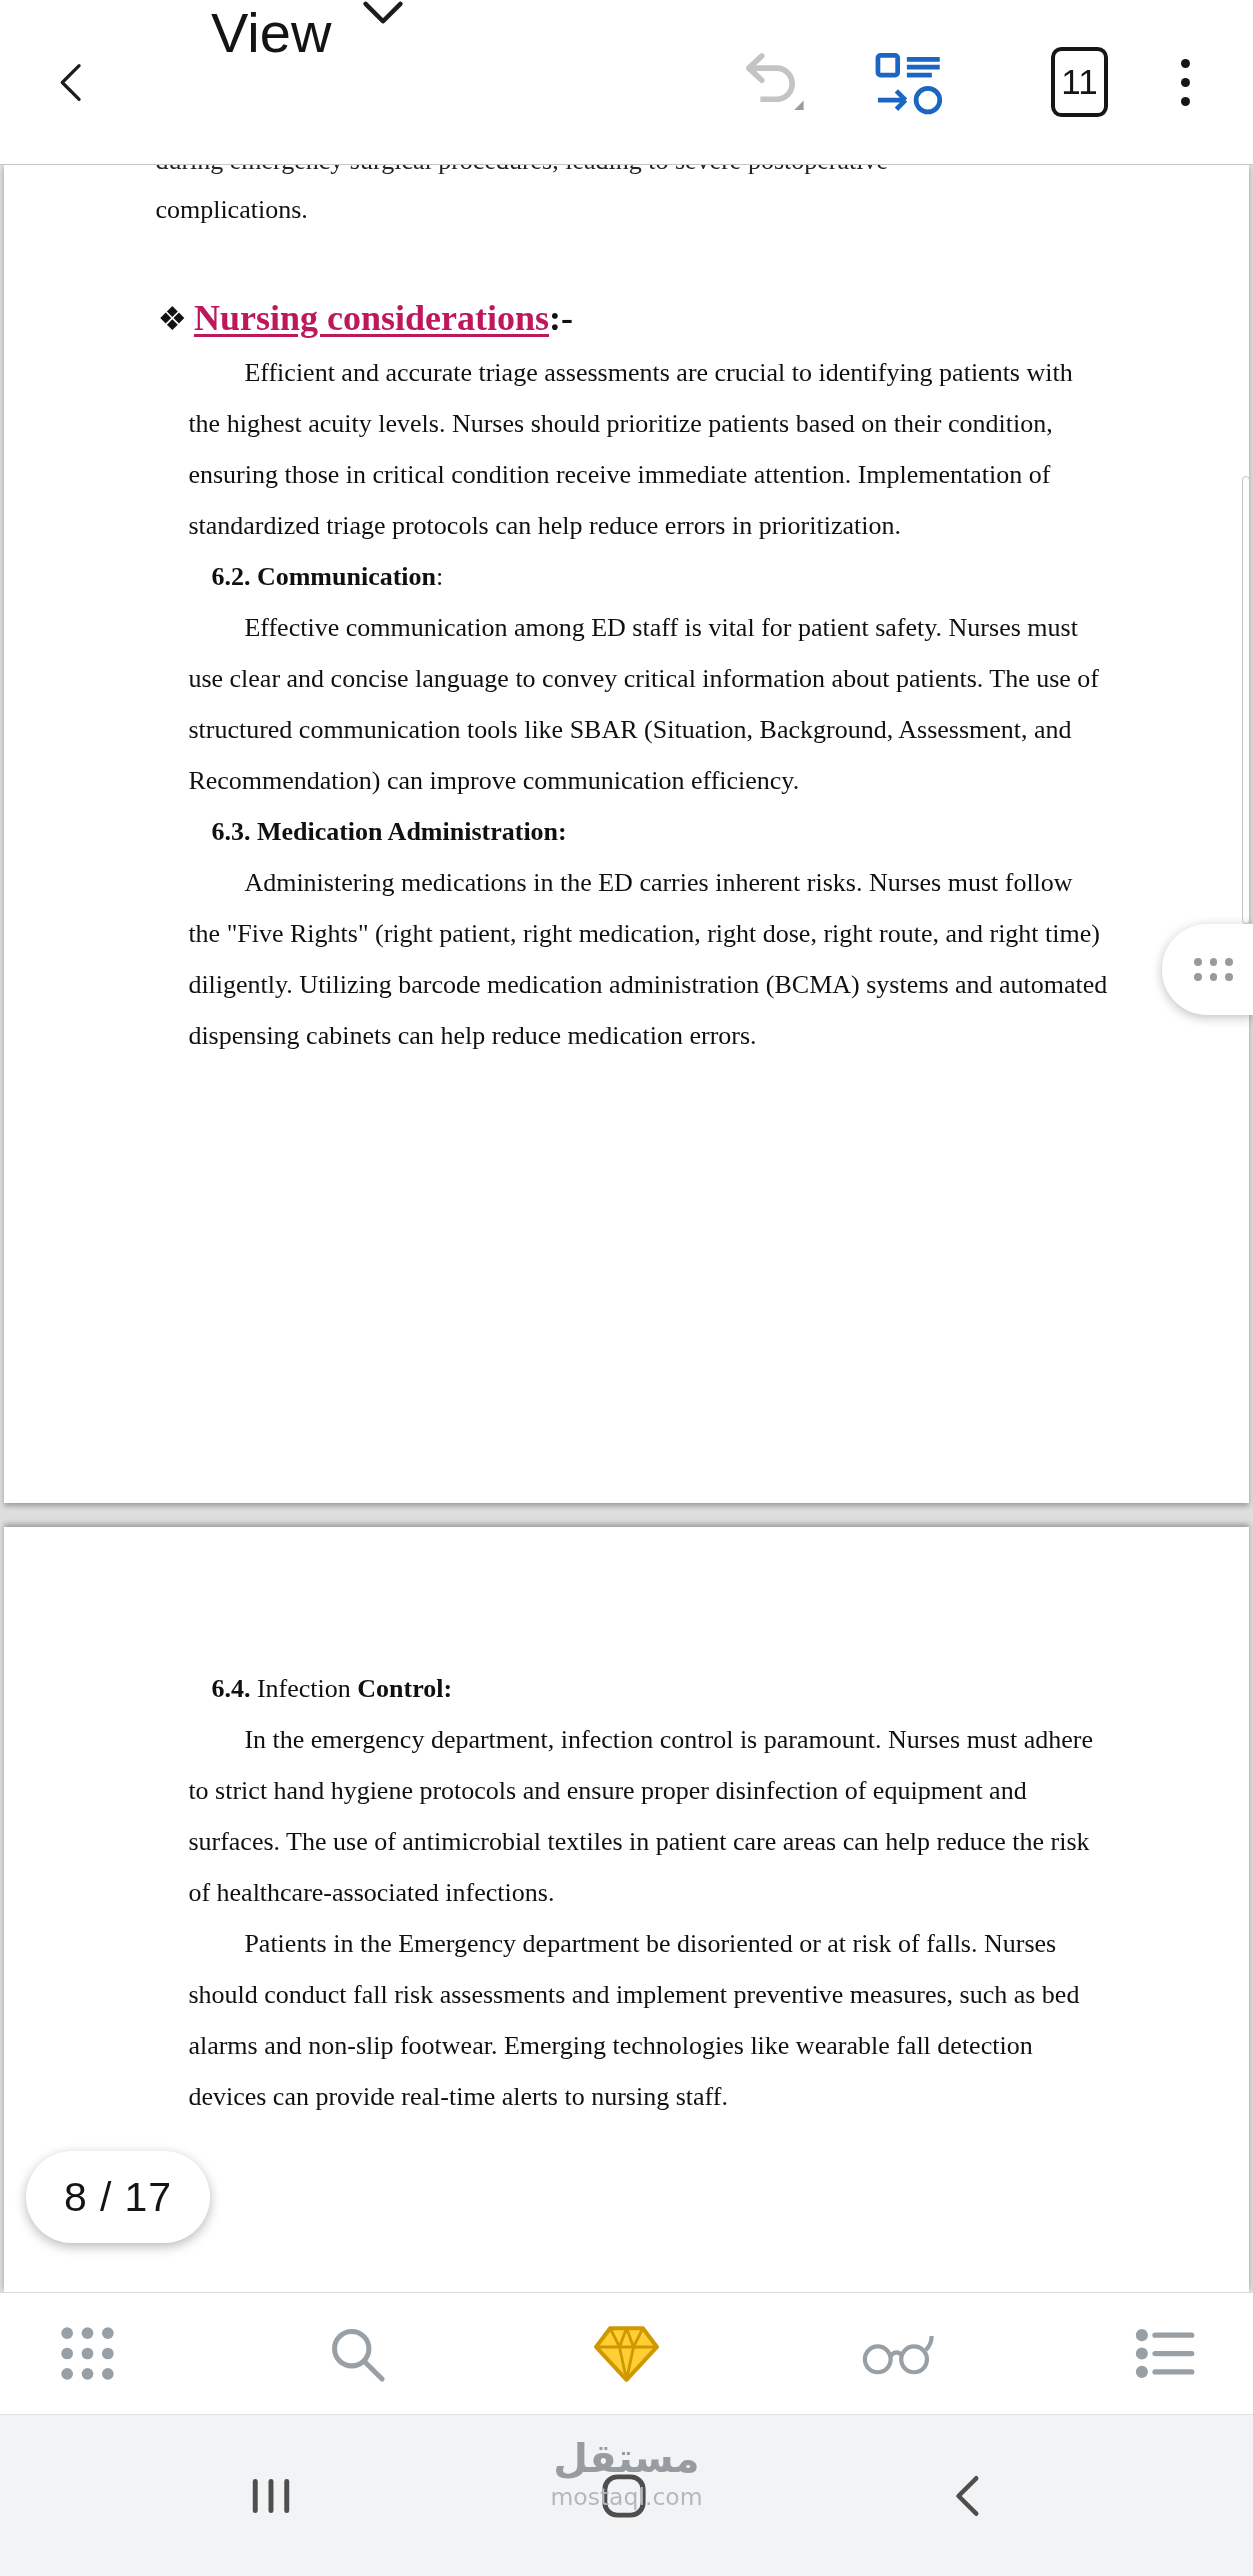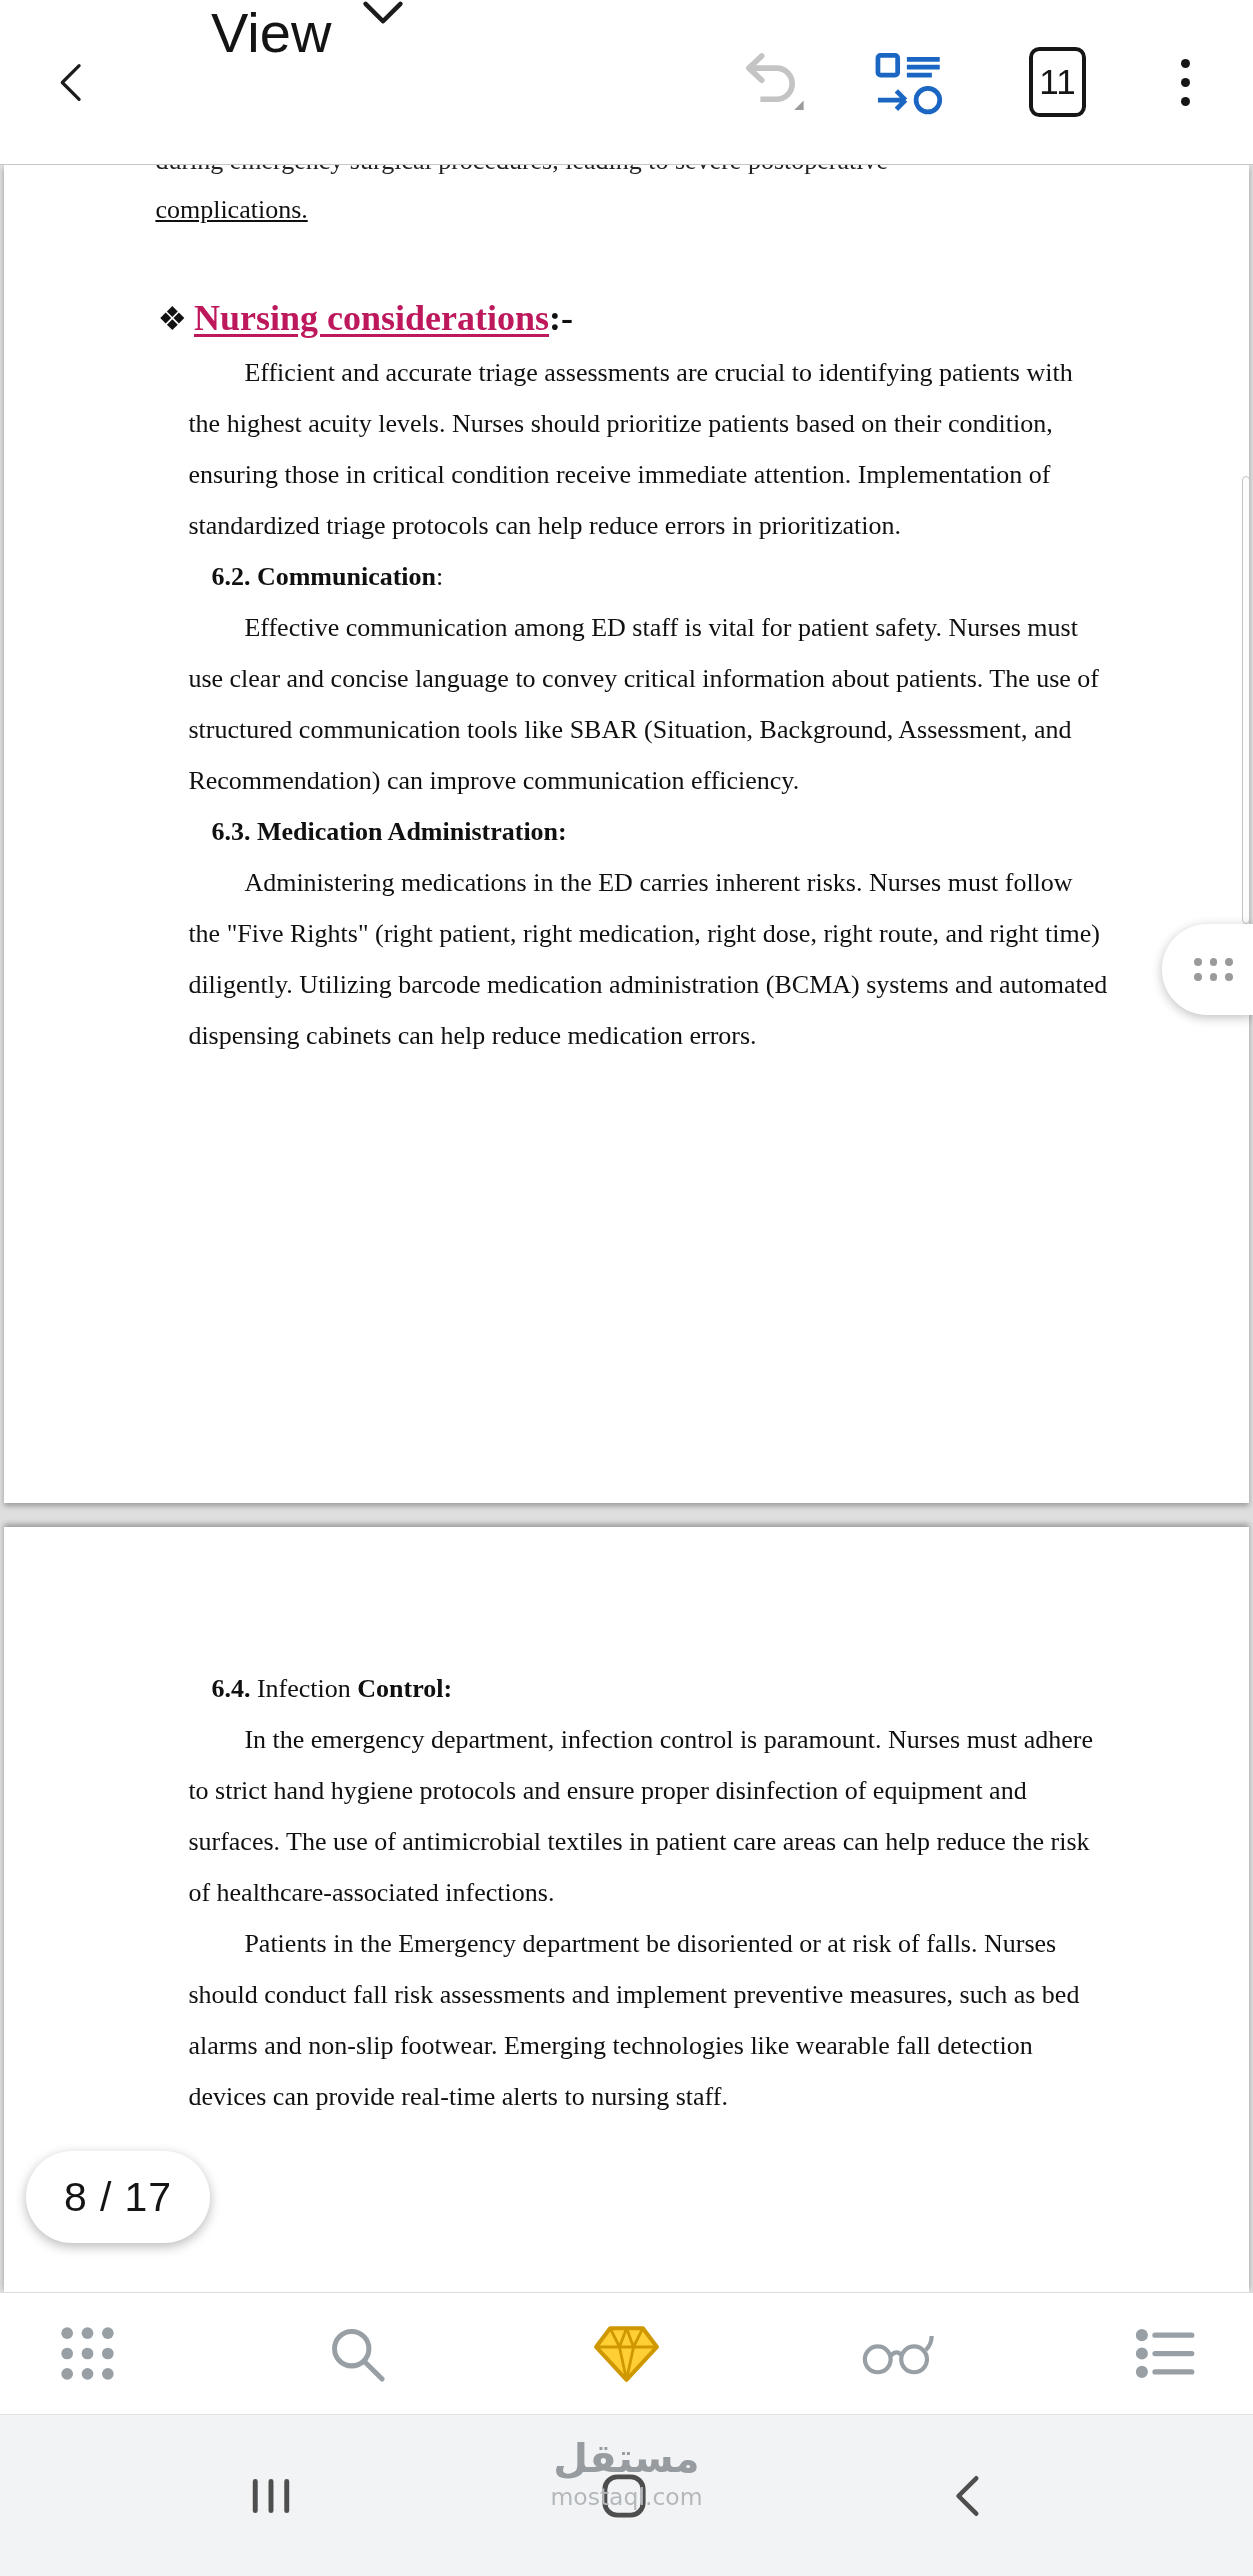--- a/index.html
+++ b/index.html
@@ -9,35 +9,35 @@
   .screen { position: absolute; inset: 0; width: 1253px; height: 2576px; background: #fff; }
 
   
   .appbar { position: absolute; top: 0; left: 0; width: 100%; height: 165px; background: #fff;
             border-bottom: 1.7px solid #c6c6c6; z-index: 10; }
   .back-btn { position: absolute; left: 45px; top: 54px; width: 57px; height: 57px; display: flex; align-items: center; justify-content: center; }
   .view-group { position: absolute; left: 211px; top: 0; height: 164px; display: flex; align-items: flex-start; gap: 30px; cursor: pointer; }
   .view-label { font-size: 56px; color: #141414; }
   .undo-btn { position: absolute; left: 729px; top: 45px; width: 78px; height: 75px; display: flex; align-items: center; justify-content: center; }
   .mview-btn { position: absolute; left: 872px; top: 47px; width: 75px; height: 71px; display: flex; align-items: center; justify-content: center; }
-  .badge-btn { position: absolute; left: 1029px; top: 47px; width: 57px; height: 70px; border: 4.4px solid #161616; border-radius: 10.4px;
+  .badge-btn { position: absolute; left: 1051px; top: 47px; width: 57px; height: 70px; border: 4.4px solid #161616; border-radius: 10.4px;
                display: flex; align-items: center; justify-content: center; font-size: 35px; color: #161616; }
   .more-btn { position: absolute; left: 1168px; top: 47px; width: 35px; height: 71px; display: flex; flex-direction: column;
               align-items: center; justify-content: center; gap: 9.6px; }
   .more-dot { width: 9.6px; height: 9.6px; background: #161616; border-radius: 50%; }
 
   
   .docarea { position: absolute; top: 165px; left: 0; width: 100%; height: 2127px; background: #dedede; overflow: hidden; }
   .page { position: absolute; left: 4.4px; right: 4.4px; background: #fff; overflow: hidden;
           font-family: "Liberation Serif", serif; color: #101010; font-size: 26px; line-height: 51px; }
   #page1 { top: 0; height: 1338px; box-shadow: 0 2.6px 5.2px rgba(0,0,0,0.30); }
   #page2 { top: 1362px; height: 765px; box-shadow: 0 -2.6px 5.2px rgba(0,0,0,0.30); }
 
   .clip { margin: -21px 139px 0 151px; line-height: 33px; white-space: nowrap; overflow: hidden; color: #222; }
-  .cont { margin: 7px 139px 0 151px; text-decoration: underline; }
+  .cont { margin: 7px 139px 0 151px; }
   .heading { margin: 55px 139px 0 153px; line-height: 57px; font-size: 36px; font-weight: 700; }
   .heading .bullet { color: #111; font-family: "DejaVu Sans", sans-serif; font-size: 33px; margin-right: 7px; }
   .heading .htext { color: #be185d; text-decoration: underline; text-underline-offset: 4.4px; text-decoration-thickness: 2.6px; text-align: center; }
   .heading .hsuffix { color: #111; }
   .sec-title { margin: 0 139px 0 207px; font-weight: 700; }
   .sec-title.first { margin-top: 5.2px; }
   .sec-title .reg { font-weight: 400; }
   .para { margin: 0 139px 0 184px; text-indent: 56px; }
   #page2 .sec-title.p2first { margin-top: 136px; }
 

